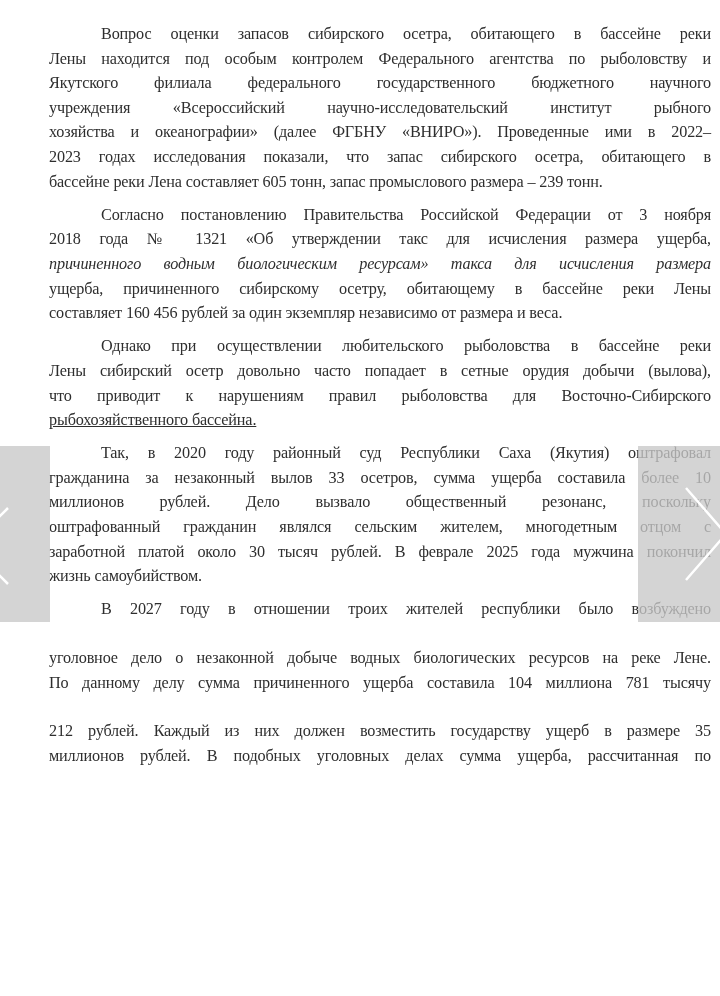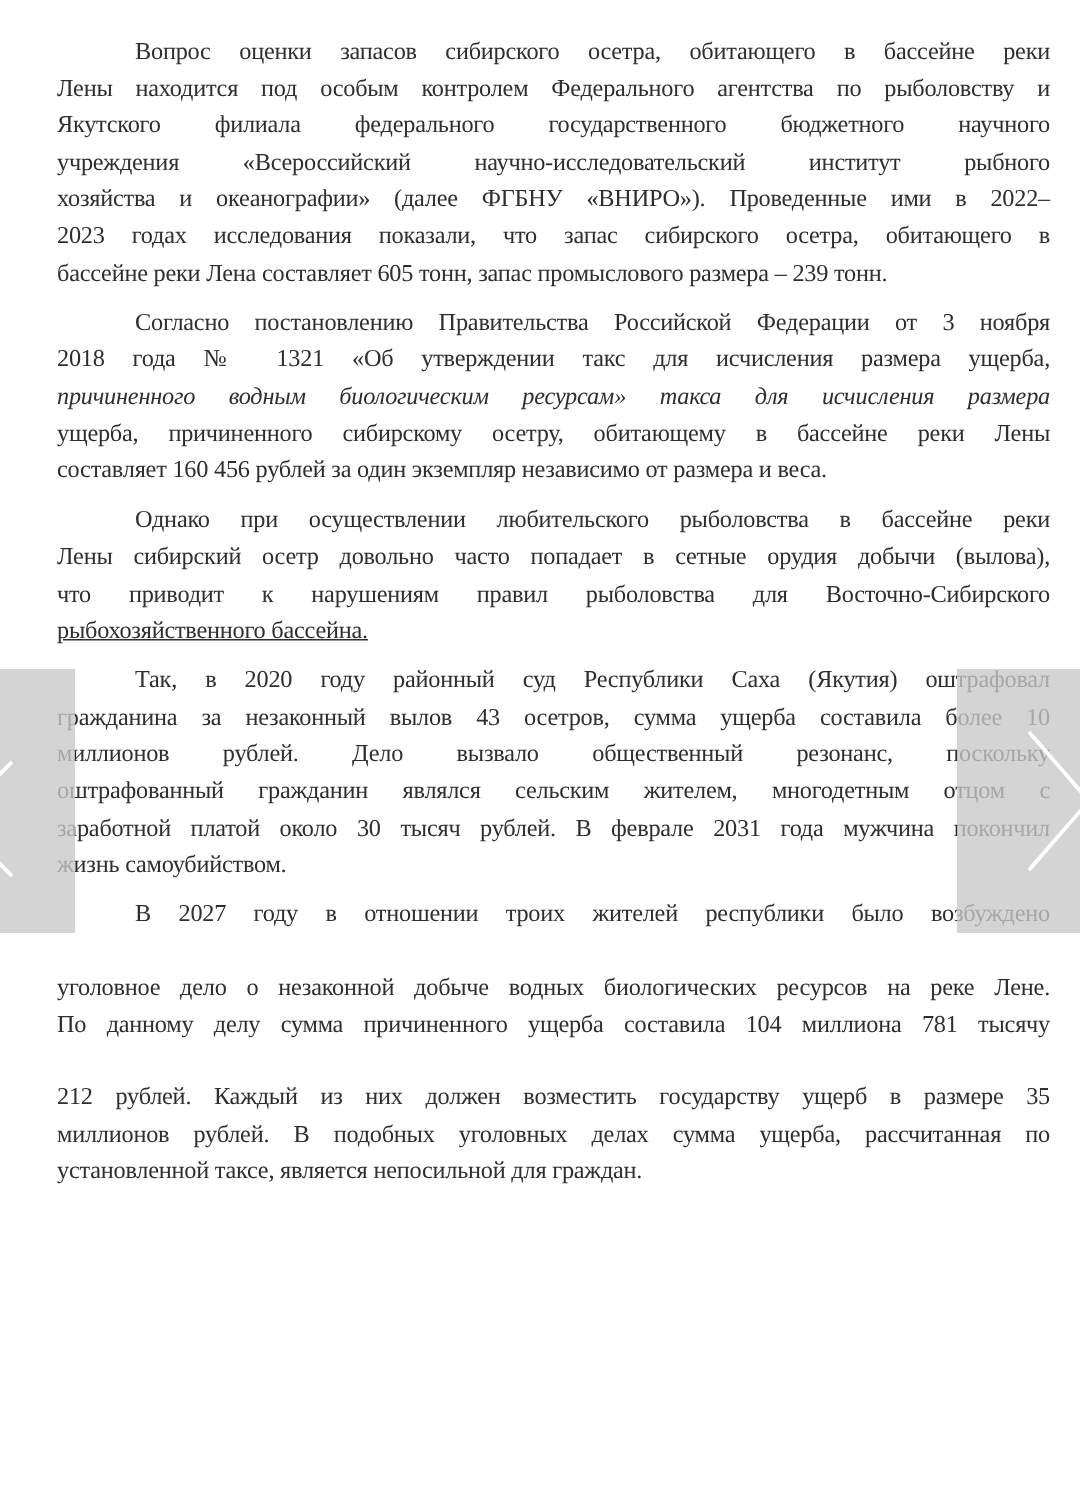--- a/index.html
+++ b/index.html
@@ -3,21 +3,21 @@
 <meta charset="utf-8">
 <style>
   html, body { margin: 0; padding: 0; }
   body {
     width: 720px; height: 996px; overflow: hidden;
     background: #ffffff; position: relative;
     font-family: "Liberation Serif", "DejaVu Serif", serif;
     color: #2e2e2e;
   }
   .page {
-    position: absolute; left: 38px; top: 0; width: 662px; height: 996px;
+    position: absolute; left: 49px; top: 0; width: 662px; height: 996px;
   }
   .doc {
     position: absolute; left: 0; top: 22px; width: 662px;
     font-size: 16.2px; line-height: 24.6px;
     text-align: justify; text-align-last: auto;
     letter-spacing: -0.15px;
     filter: blur(0.25px);
   }
   .doc p { margin: 0 0 8.6px 0; text-indent: 52px; }
   .doc p .ln { display: block; text-align: justify; text-align-last: justify; height: 24.6px; white-space: nowrap; }
@@ -52,33 +52,32 @@
         <span class="ln last" style="text-indent: 0px; display: block; white-space: normal;">составляет 160 456 рублей за один экземпляр независимо от размера и веса.</span>
       </p>
       <p>
         <span class="ln" style="text-indent: 52px; display: block; white-space: normal; text-align-last: justify;">Однако при осуществлении любительского рыболовства в бассейне реки</span>
         <span class="ln" style="text-indent: 0px; display: block; white-space: normal; text-align-last: justify;">Лены сибирский осетр довольно часто попадает в сетные орудия добычи (вылова),</span>
         <span class="ln" style="text-indent: 0px; display: block; white-space: normal; text-align-last: justify;">что приводит к нарушениям правил рыболовства для Восточно-Сибирского</span>
         <span class="ln last" style="text-indent: 0px; display: block; white-space: normal; text-decoration: underline;">рыбохозяйственного бассейна.</span>
       </p>
       <p>
         <span class="ln" style="text-indent: 52px; display: block; white-space: normal; text-align-last: justify;">Так, в 2020 году районный суд Республики Саха (Якутия) оштрафовал</span>
-        <span class="ln" style="text-indent: 0px; display: block; white-space: normal; text-align-last: justify;">гражданина за незаконный вылов 43 осетров, сумма ущерба составила более 10</span>
+        <span class="ln" style="text-indent: 0px; display: block; white-space: normal; text-align-last: justify;">гражданина за незаконный вылов 33 осетров, сумма ущерба составила более 10</span>
         <span class="ln" style="text-indent: 0px; display: block; white-space: normal; text-align-last: justify;">миллионов рублей. Дело вызвало общественный резонанс, поскольку</span>
         <span class="ln" style="text-indent: 0px; display: block; white-space: normal; text-align-last: justify;">оштрафованный гражданин являлся сельским жителем, многодетным отцом с</span>
-        <span class="ln" style="text-indent: 0px; display: block; white-space: normal; text-align-last: justify;">заработной платой около 30 тысяч рублей. В феврале 2031 года мужчина покончил</span>
+        <span class="ln" style="text-indent: 0px; display: block; white-space: normal; text-align-last: justify;">заработной платой около 30 тысяч рублей. В феврале 2025 года мужчина покончил</span>
         <span class="ln last" style="text-indent: 0px; display: block; white-space: normal;">жизнь самоубийством.</span>
       </p>
       <p>
         <span class="ln" style="text-indent: 52px; display: block; white-space: normal; text-align-last: justify;">В 2027 году в отношении троих жителей республики было возбуждено</span>
         <span class="ln" style="text-indent: 0px; display: block; white-space: normal; text-align-last: justify; margin-top: 24px;">уголовное дело о незаконной добыче водных биологических ресурсов на реке Лене.</span>
         <span class="ln" style="text-indent: 0px; display: block; white-space: normal; text-align-last: justify;">По данному делу сумма причиненного ущерба составила 104 миллиона 781 тысячу</span>
         <span class="ln" style="text-indent: 0px; display: block; white-space: normal; text-align-last: justify; margin-top: 24px;">212 рублей. Каждый из них должен возместить государству ущерб в размере 35</span>
         <span class="ln" style="text-indent: 0px; display: block; white-space: normal; text-align-last: justify;">миллионов рублей. В подобных уголовных делах сумма ущерба, рассчитанная по</span>
-        <span class="ln last" style="text-indent: 0px; display: block; white-space: normal;">установленной таксе, является непосильной для граждан.</span>
       </p>
     </div>
 </div>
 
 <div class="nav-panel nav-left">
   <svg width="50" height="176">
     <polyline points="8,62 -30,100 8,138" fill="none" stroke="#ffffff" stroke-width="2.5"></polyline>
   </svg>
 </div>
 

